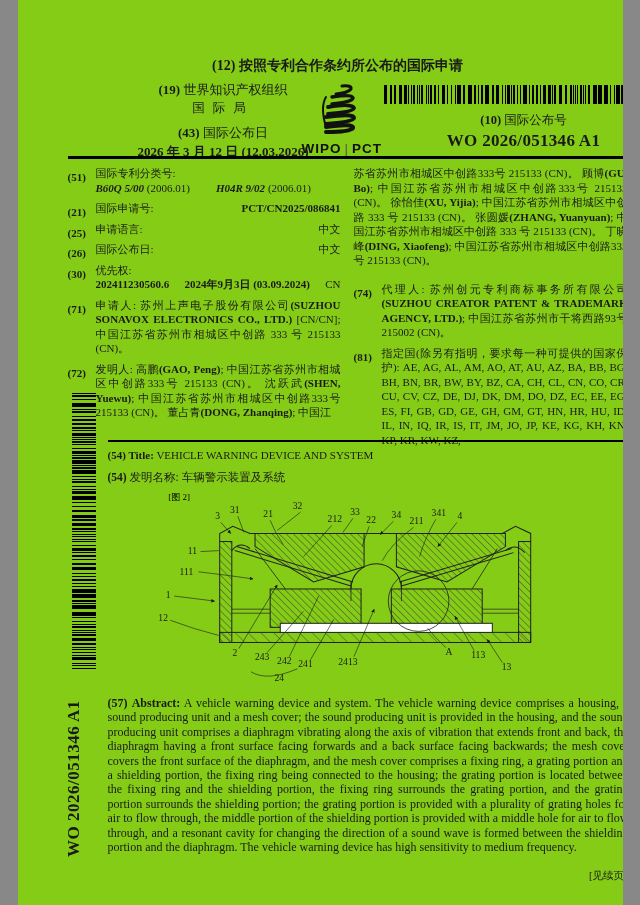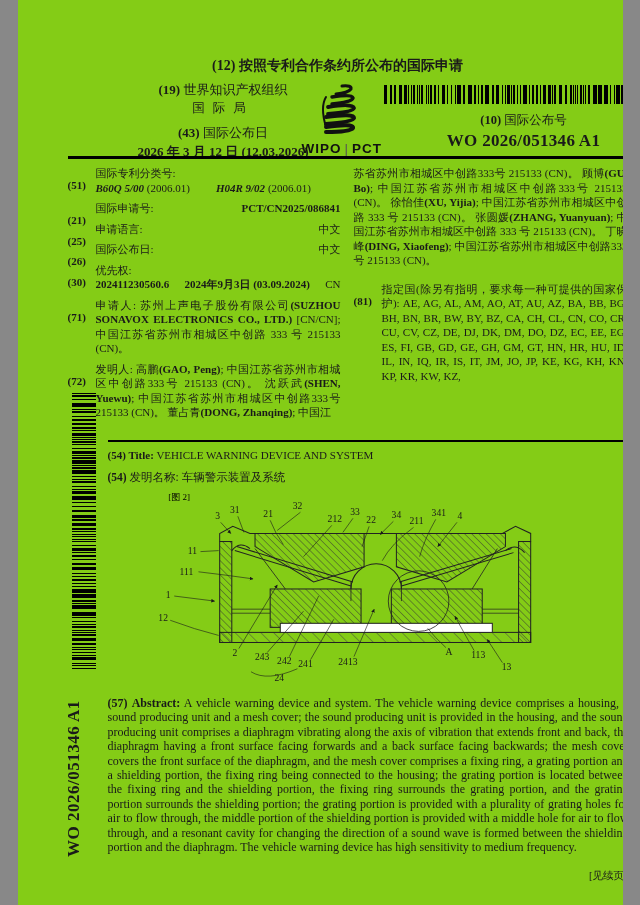--- a/index.html
+++ b/index.html
@@ -23,21 +23,21 @@
   .top-barcode{position:absolute;top:85px;left:366px;width:242px;height:19px;}
   .pubblock{position:absolute;top:112px;left:402px;width:208px;text-align:center;}
   .pubblock .l1{font-size:12.5px;}
   .pubblock .l2{font-size:17px;font-weight:bold;margin-top:2px;letter-spacing:0.3px;}
   .rule1{position:absolute;top:156px;left:50px;width:560px;height:3px;background:#000;}
   
   .col{position:absolute;top:166px;font-size:11px;line-height:1.32;}
   .col-left{left:50px;width:273px;}
   .col-right{left:336px;width:274px;}
   .field{position:relative;padding-left:28px;margin-bottom:6px;}
-  .fnum{position:absolute;left:0;top:12px;font-weight:bold;}
+  .fnum{position:absolute;left:0;top:4px;font-weight:bold;}
   .row{display:flex;justify-content:space-between;}
   .cls-line{display:flex;gap:26px;}
   .just{text-align:justify;}
   .cont{margin-bottom:14px;text-align:justify;}
   
   .rule2{position:absolute;top:440px;left:90px;width:520px;height:1.5px;background:#000;}
   .title-en{position:absolute;top:449px;left:90px;width:520px;font-size:11px;}
   .title-zh{position:absolute;top:470px;left:90px;width:520px;font-size:11.5px;}
   
   .figure{position:absolute;top:488px;left:136px;width:404px;height:207px;}
@@ -211,20 +211,24 @@
     </div>
     <div class="field just">
       <span class="fnum">(72)</span>
       <span><span>发明人: 高鹏</span><span class="b">(GAO, Peng)</span><span>; 中国江苏省苏州市相城区中创路333号 215133 (CN)。 沈跃武</span><span class="b">(SHEN, Yuewu)</span><span>; 中国江苏省苏州市相城区中创路333号 215133 (CN)。 董占青</span><span class="b">(DONG, Zhanqing)</span><span>; 中国江</span></span>
     </div>
   </div>
 
   <div class="col col-right">
     <div class="cont">
       <span><span>苏省苏州市相城区中创路333号 215133 (CN)。 顾博</span><span class="b">(GU, Bo)</span><span>; 中国江苏省苏州市相城区中创路333号 215133 (CN)。 徐怡佳</span><span class="b">(XU, Yijia)</span><span>; 中国江苏省苏州市相城区中创路 333 号 215133 (CN)。 张圆媛</span><span class="b">(ZHANG, Yuanyuan)</span><span>; 中国江苏省苏州市相城区中创路 333 号 215133 (CN)。 丁晓峰</span><span class="b">(DING, Xiaofeng)</span><span>; 中国江苏省苏州市相城区中创路333号 215133 (CN)。</span></span>
+    </div>
+    <div class="field just">
+      <span class="fnum">(74)</span>
+      <span><span>代理人: 苏州创元专利商标事务所有限公司 </span><span class="b">(SUZHOU CREATOR PATENT &amp; TRADEMARK AGENCY, LTD.)</span><span>; 中国江苏省苏州市干将西路93号 215002 (CN)。</span></span>
     </div>
     <div class="field just">
       <span class="fnum">(81)</span>
       <span><span>指定国(除另有指明，要求每一种可提供的国家保护): AE, AG, AL, AM, AO, AT, AU, AZ, BA, BB, BG, BH, BN, BR, BW, BY, BZ, CA, CH, CL, CN, CO, CR, CU, CV, CZ, DE, DJ, DK, DM, DO, DZ, EC, EE, EG, ES, FI, GB, GD, GE, GH, GM, GT, HN, HR, HU, ID, IL, IN, IQ, IR, IS, IT, JM, JO, JP, KE, KG, KH, KN, KP, KR, KW, KZ,</span></span>
     </div>
   </div>
 
   <div class="rule2"></div>
 
   <div class="title-en">

